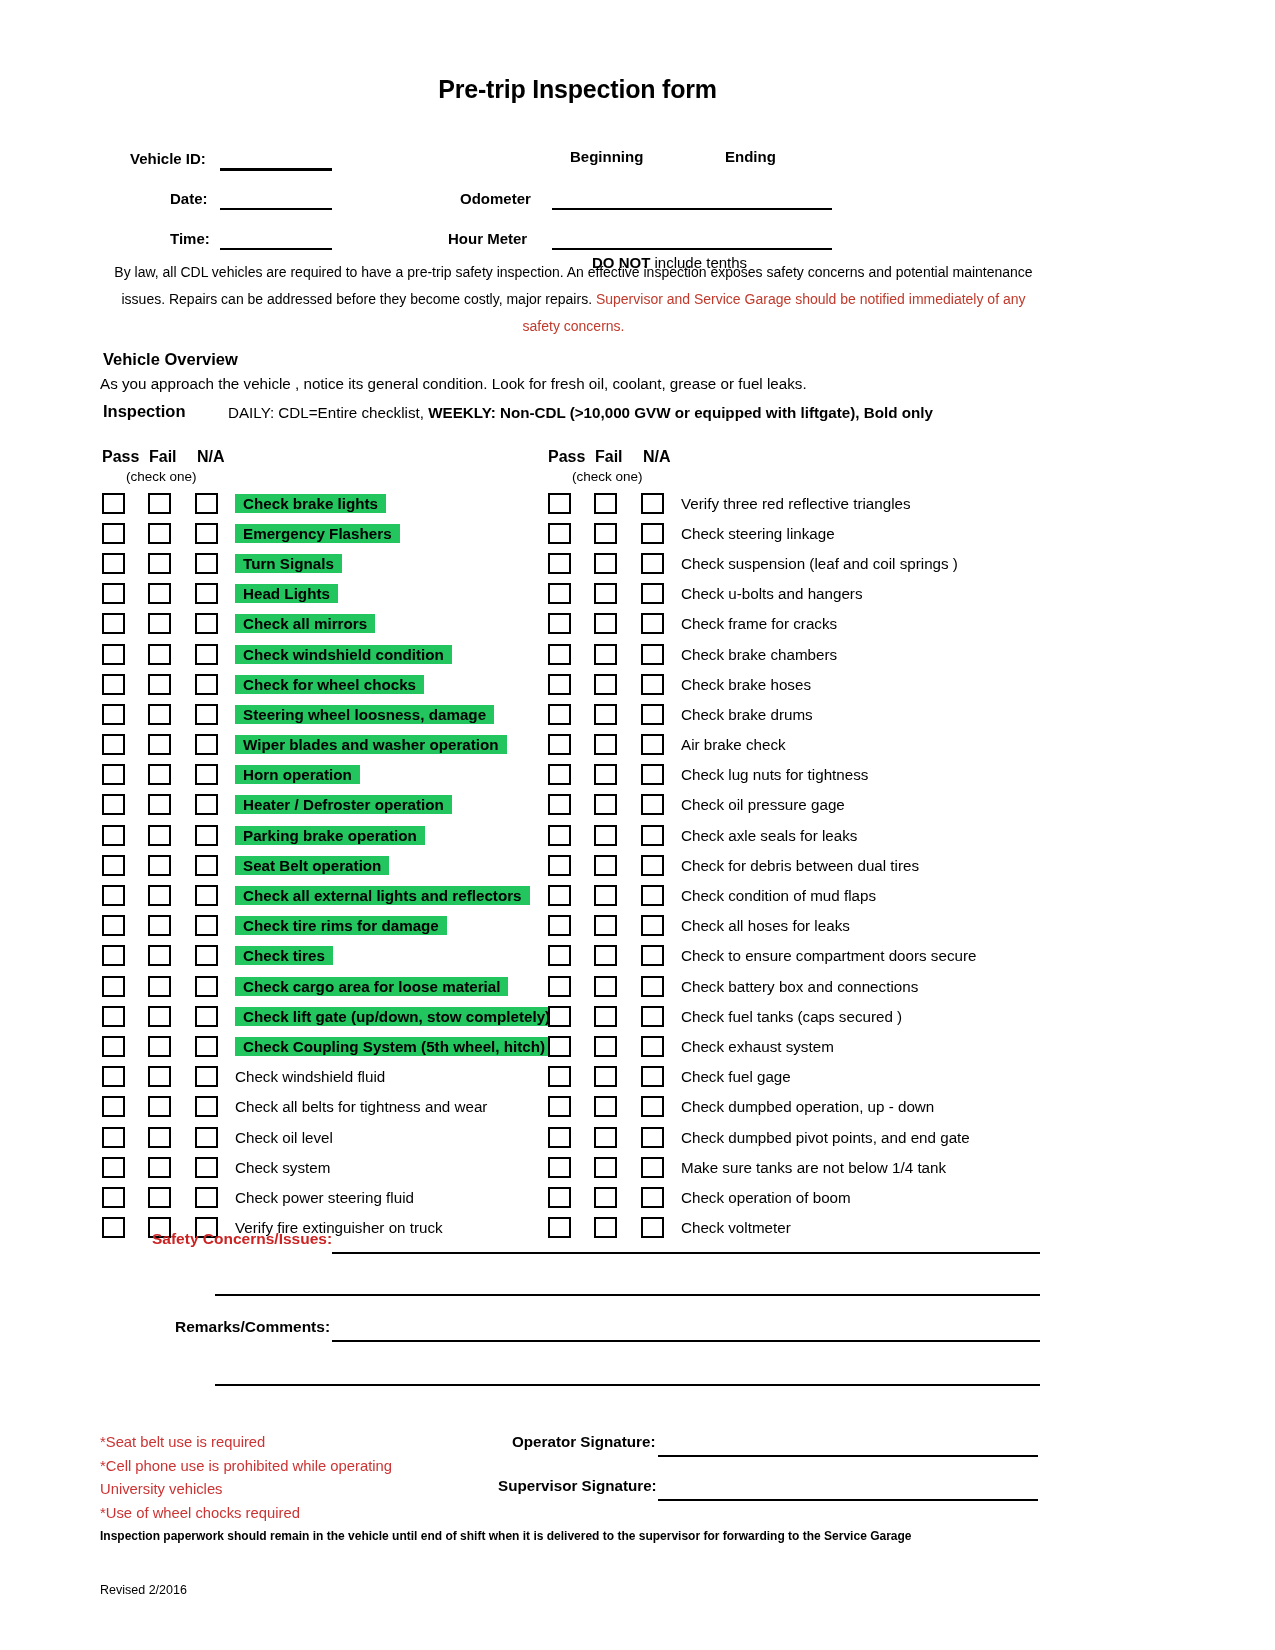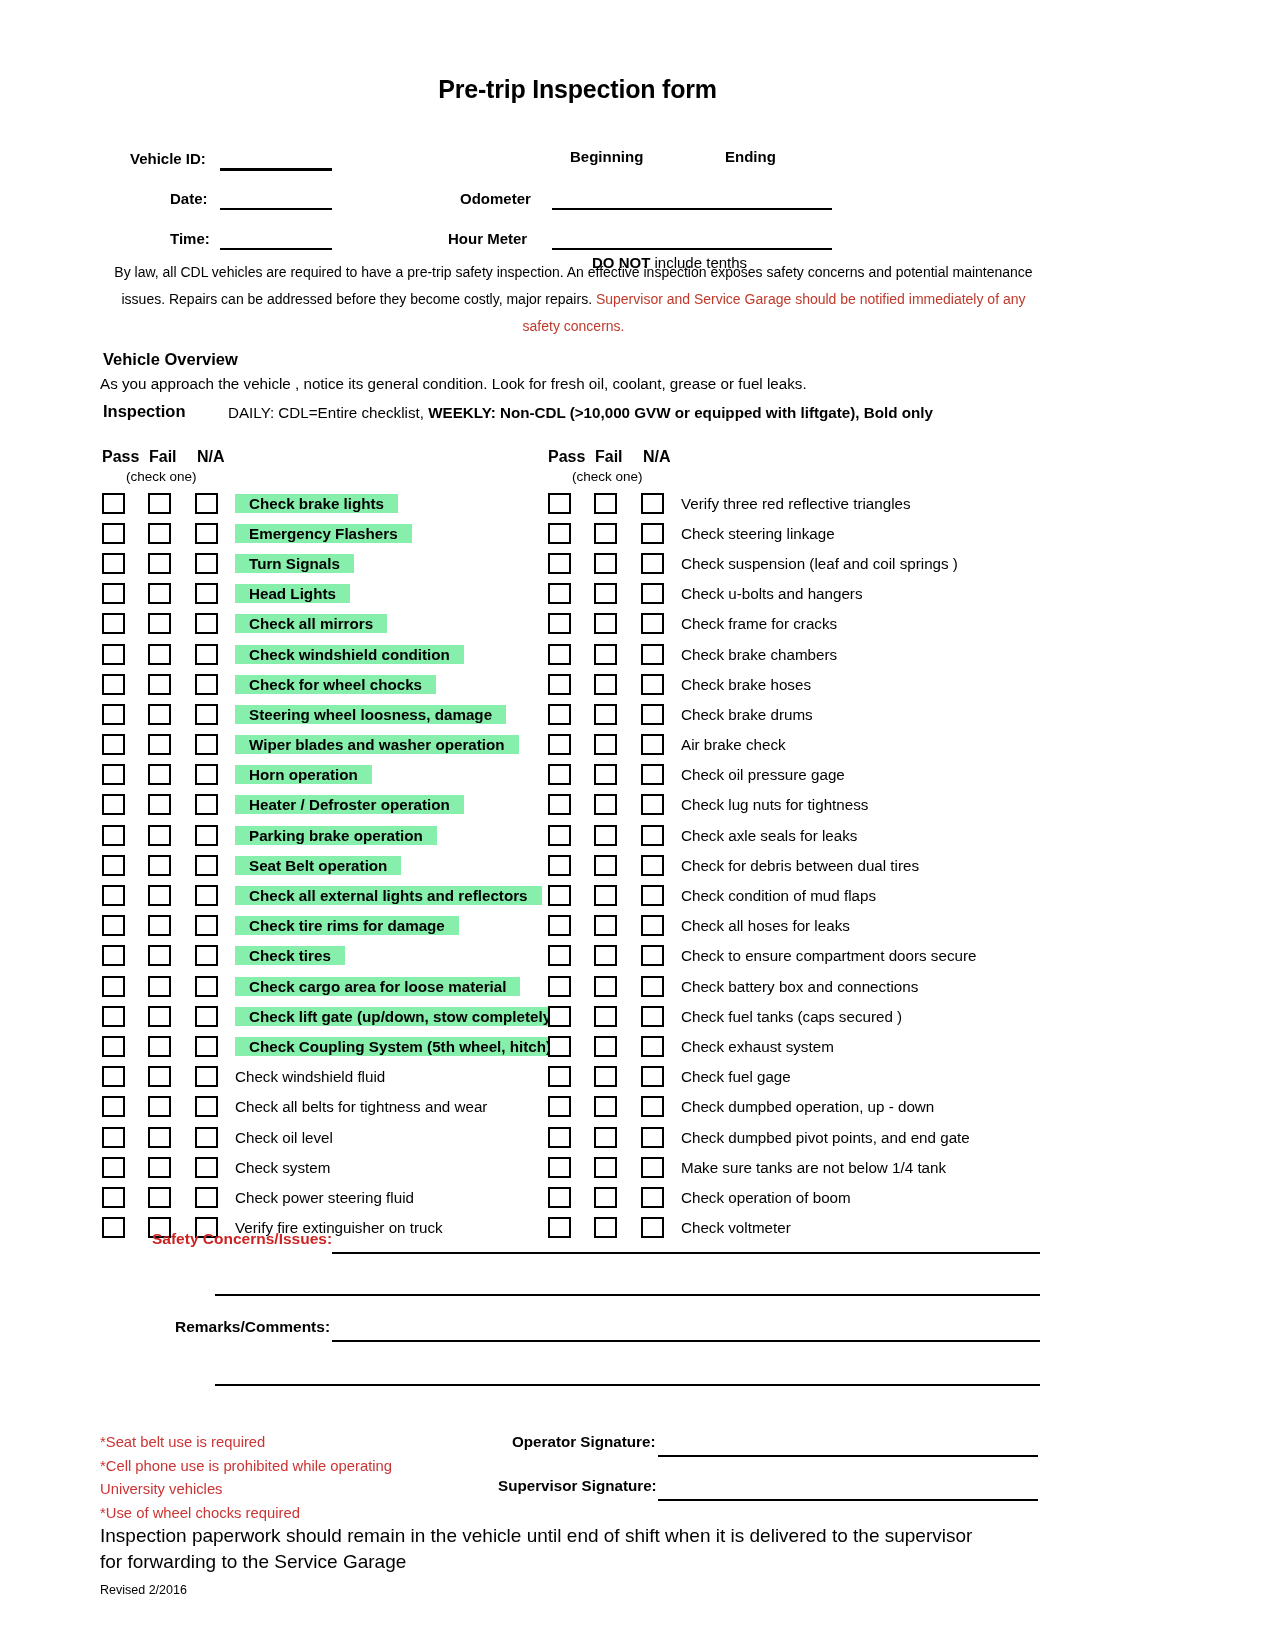--- a/index.html
+++ b/index.html
@@ -153,22 +153,22 @@
   .box.b1 { margin-left: 2px; }
   .box.b2 { margin-left: 23px; }
   .box.b3 { margin-left: 24px; }
   .item-label {
     margin-left: 17px;
     font-size: 15.2px;
     white-space: nowrap;
   }
   .item-label.hl {
     font-weight: bold;
-    background: #86efac;
-    padding: 1px 14px;
+    background: #22c55e;
+    padding: 1px 8px;
   }
 
   
   .lines { position: relative; margin-top: 18px; height: 185px; }
   .lines .lab {
     position: absolute;
     font-size: 15.5px;
     font-weight: bold;
   }
   .lab-safety  { left: 52px;  top: 4px; color: #cc2222; }
@@ -200,22 +200,22 @@
   .sig-sup { left: 398px; top: 46px; }
   .sig-rule { position: absolute; border-bottom: 2.4px solid #000; width: 380px; }
   .sig-rule-op  { left: 558px; top: 24px; }
   .sig-rule-sup { left: 558px; top: 68px; }
 
   .final {
     position: absolute;
     left: 0;
     top: 92px;
     width: 890px;
-    font-size: 19px;
-    font-weight: normal;
+    font-size: 12px;
+    font-weight: bold;
     line-height: 26px;
   }
   .revised {
     position: absolute;
     left: 0;
     top: 152px;
     font-size: 12.5px;
   }
 </style>
 </head>
@@ -482,27 +482,27 @@
             <div class="item">
               <div class="box b1"></div>
               <div class="box b2"></div>
               <div class="box b3"></div>
               <span class="item-label">Air brake check</span>
             </div>
             <div class="item">
               <div class="box b1"></div>
               <div class="box b2"></div>
               <div class="box b3"></div>
+              <span class="item-label">Check lug nuts for tightness</span>
+            </div>
+            <div class="item">
+              <div class="box b1"></div>
+              <div class="box b2"></div>
+              <div class="box b3"></div>
               <span class="item-label">Check oil pressure gage</span>
-            </div>
-            <div class="item">
-              <div class="box b1"></div>
-              <div class="box b2"></div>
-              <div class="box b3"></div>
-              <span class="item-label">Check lug nuts for tightness</span>
             </div>
             <div class="item">
               <div class="box b1"></div>
               <div class="box b2"></div>
               <div class="box b3"></div>
               <span class="item-label">Check axle seals for leaks</span>
             </div>
             <div class="item">
               <div class="box b1"></div>
               <div class="box b2"></div>

